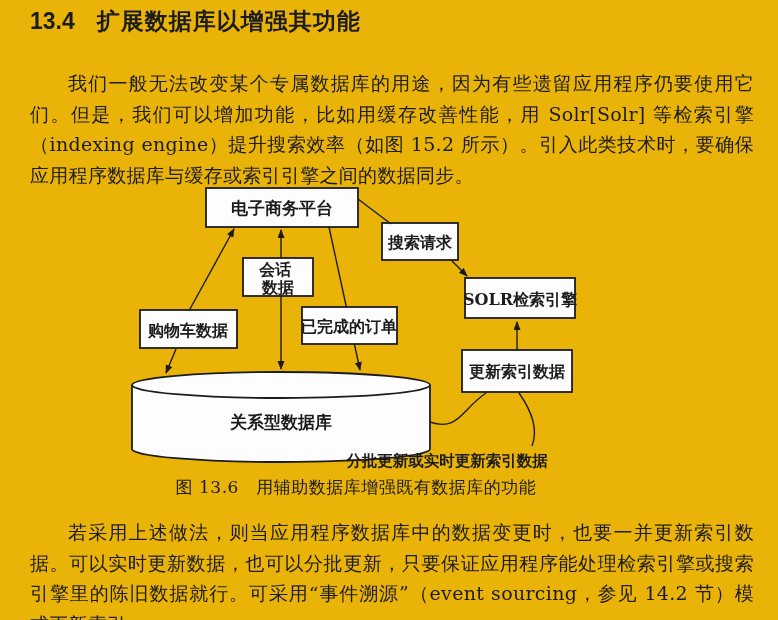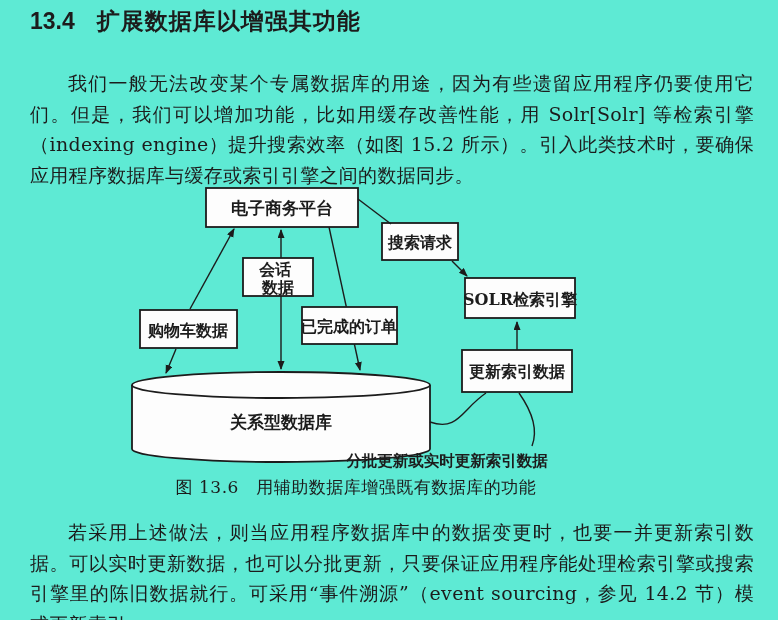--- a/index.html
+++ b/index.html
@@ -1,19 +1,19 @@
 <!DOCTYPE html>
 <html><head>
 <meta charset="utf-8">
 <style>
   html,body { margin:0; padding:0; }
   .page {
     position:relative;
     width:778px; height:620px;
-    background:#5eead4;
+    background:#eab308;
     color:#1c1c1c;
     font-family:"DejaVu Serif","Liberation Serif",serif;
     overflow:hidden;
   }
   .section-heading {
     position:absolute; top:6px; left:30px;
     font-family:"Liberation Sans","DejaVu Sans",sans-serif;
     font-weight:bold; font-size:23px; letter-spacing:1px;
     white-space:nowrap;
   }

